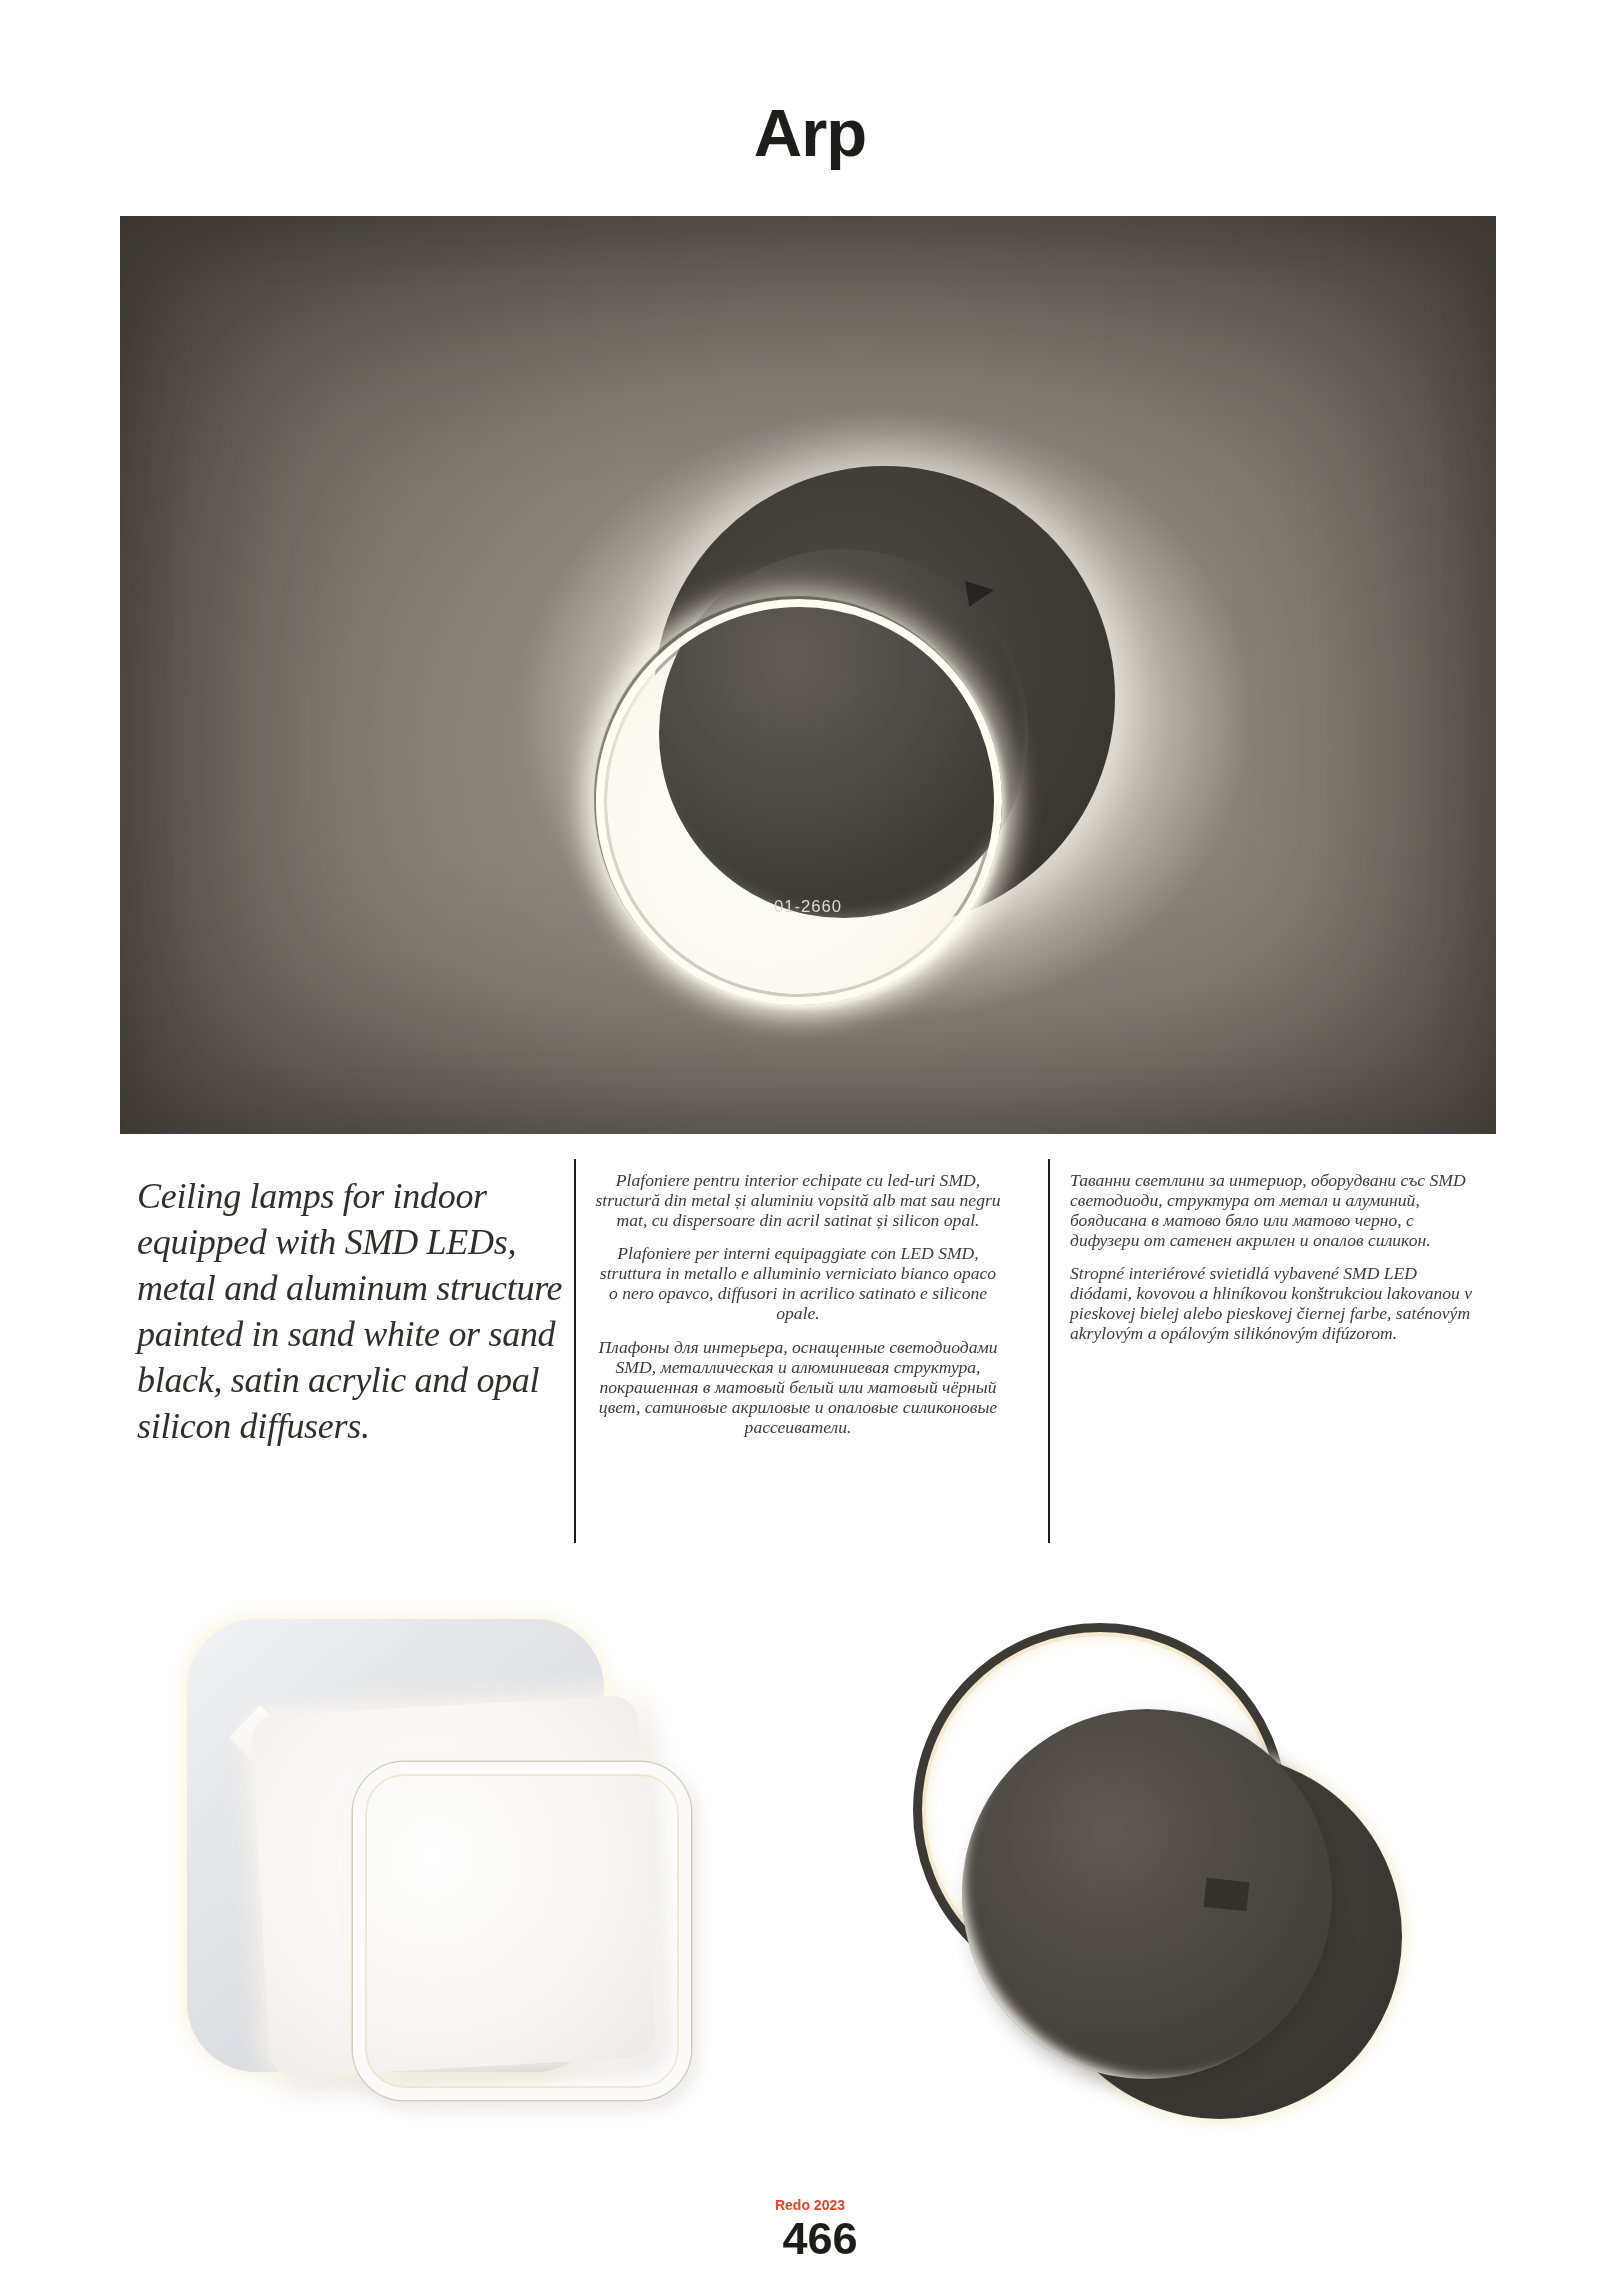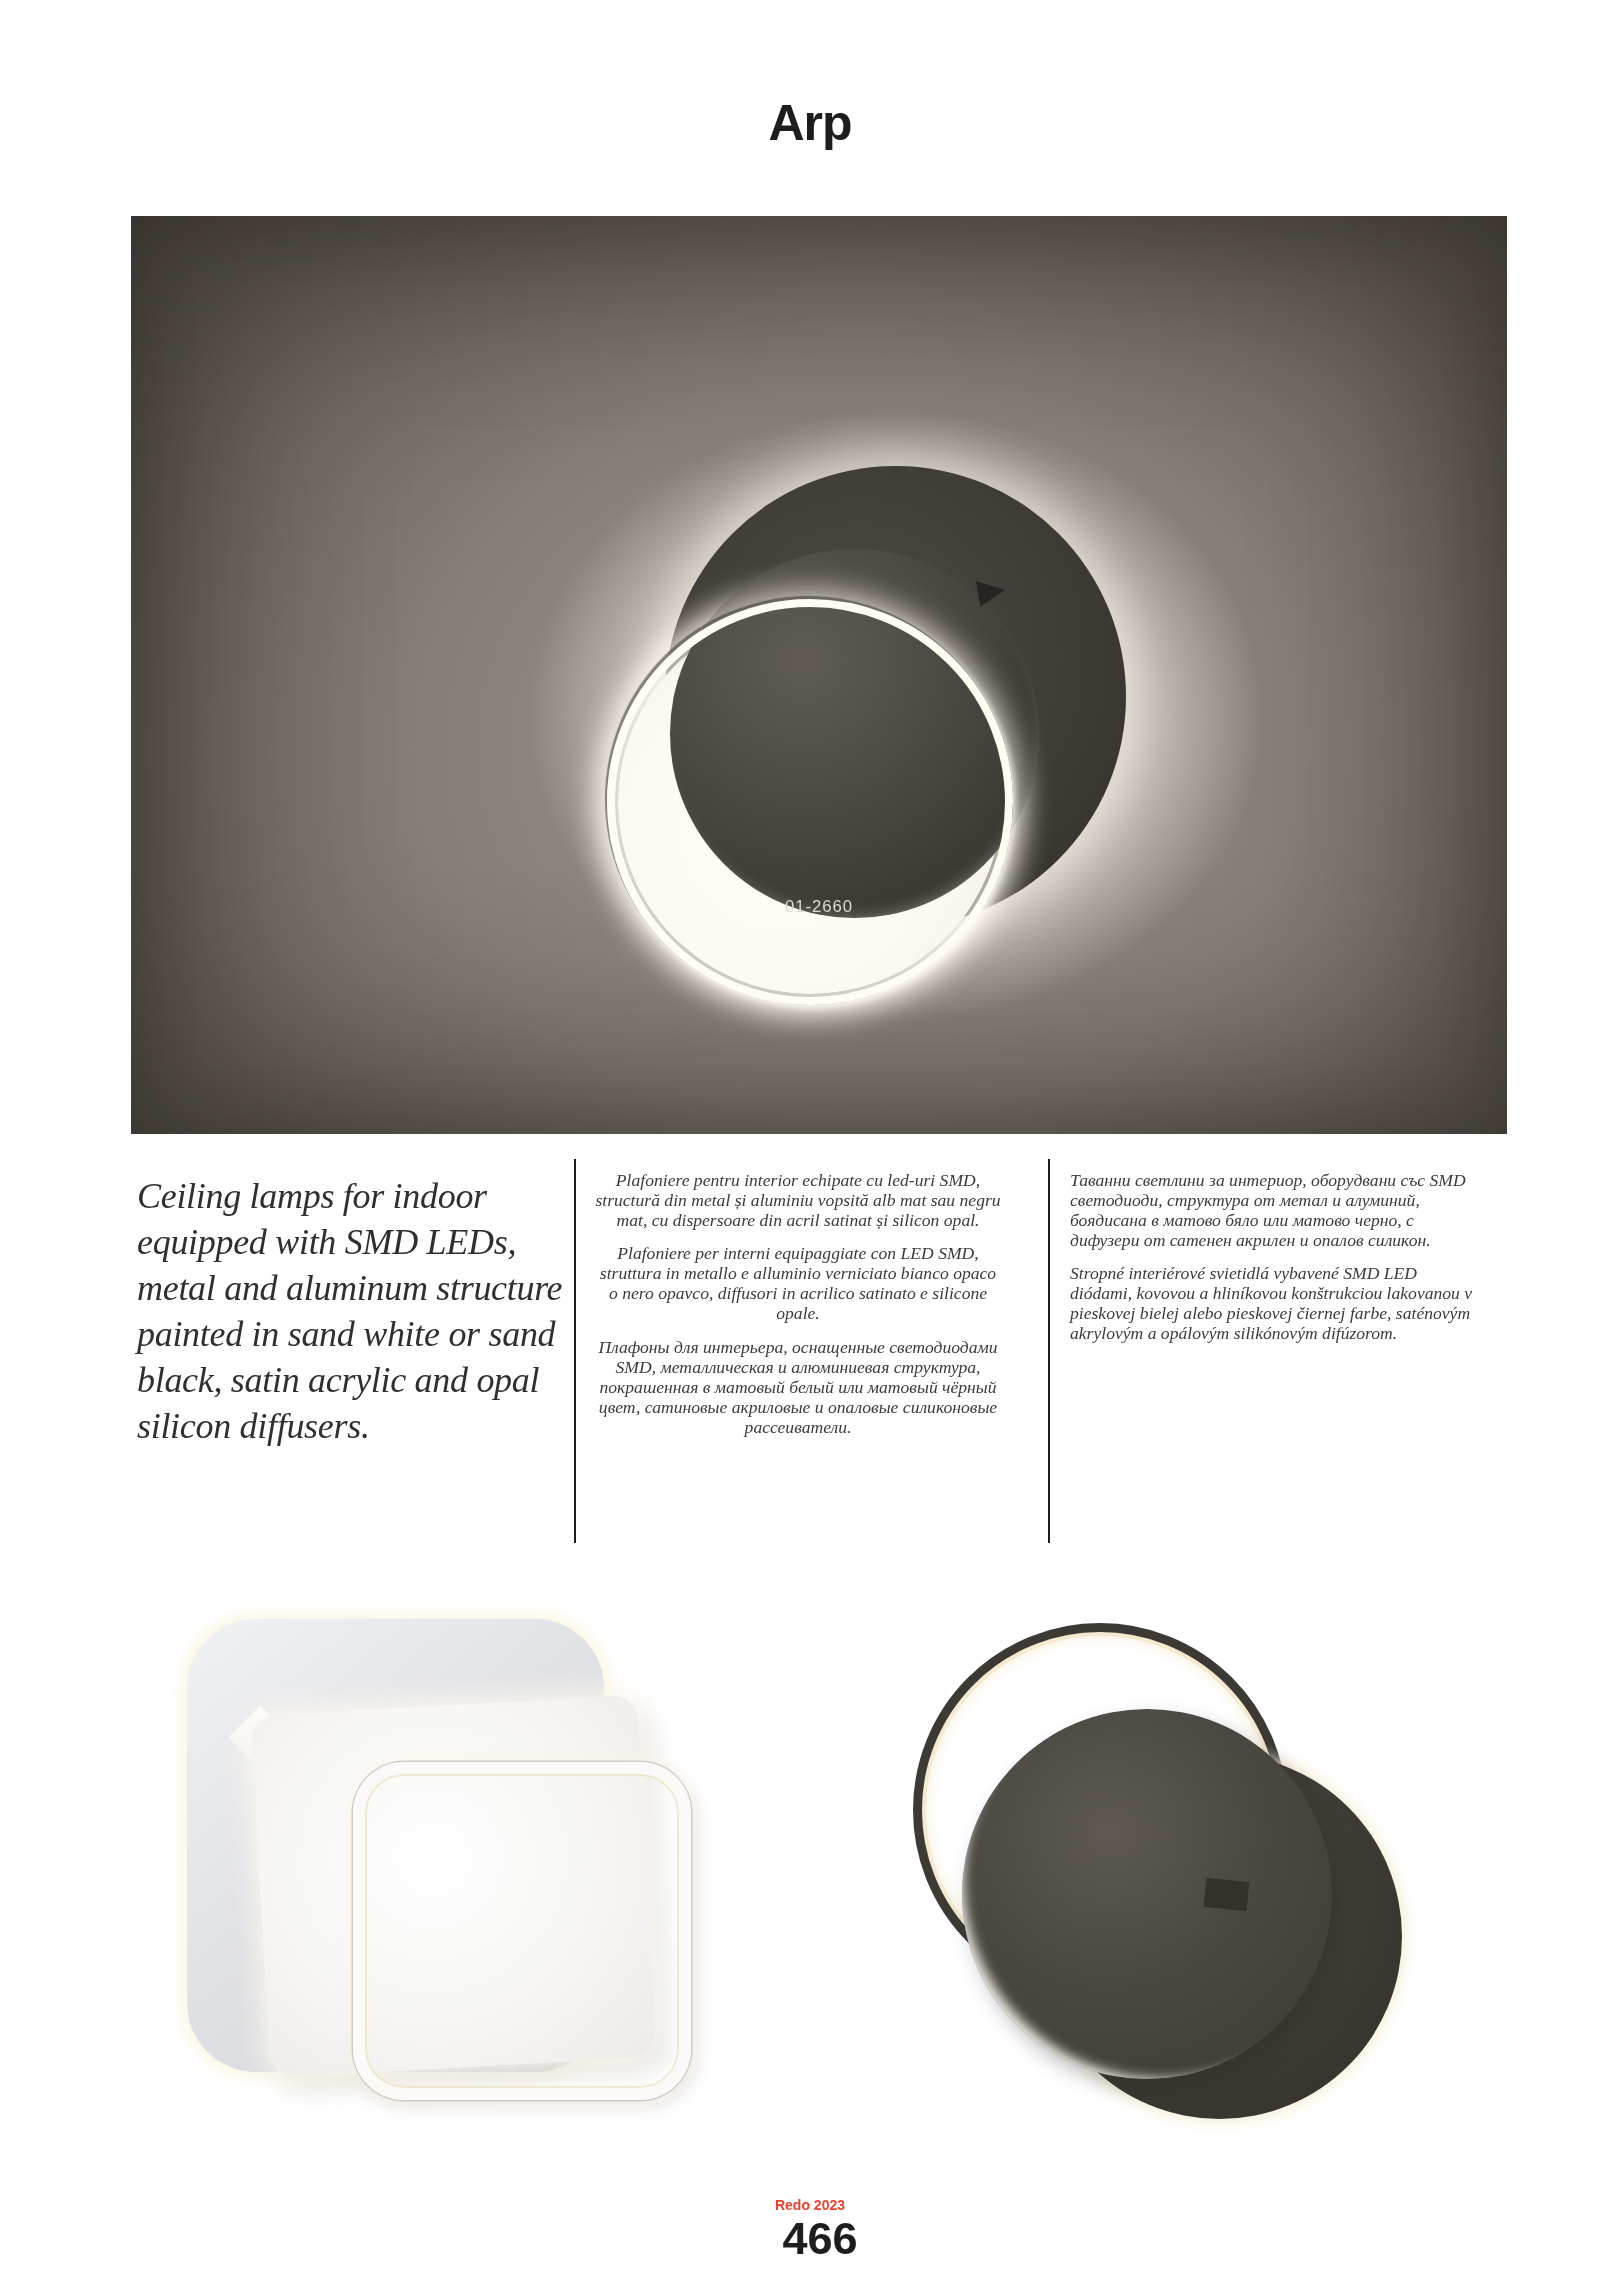--- a/index.html
+++ b/index.html
@@ -1,25 +1,25 @@
 <!DOCTYPE html>
 <html><head>
 <meta charset="utf-8">
 <style>
   html,body{margin:0;padding:0;background:#ffffff;}
   .page{position:relative;width:1620px;height:2292px;background:#ffffff;overflow:hidden;
         font-family:"Liberation Serif", serif;}
 
   
   .title{position:absolute;left:0;top:94px;width:100%;margin:0;text-align:center;
-         font-family:"Liberation Sans", sans-serif;font-weight:700;font-size:50px;
+         font-family:"Liberation Sans", sans-serif;font-weight:700;font-size:67px;
          letter-spacing:-1px;color:#1d1d1b;}
 
   
-  .hero{position:absolute;left:131px;top:216px;width:1376px;height:918px;margin:0;overflow:hidden;
+  .hero{position:absolute;left:120px;top:216px;width:1376px;height:918px;margin:0;overflow:hidden;
         background:radial-gradient(ellipse 1127px 931px at 53% 58%, #9c968e 0%, #847e76 40%, #5f5a53 72%, #443f38 100%);
         box-shadow:inset 0 0 186px 59px rgba(35,31,26,0.45), inset 0 0 59px 9.8px rgba(35,31,26,0.2);}
   .hero *{position:absolute;}
   .halo{left:294px;top:108px;width:941px;height:784px;border-radius:50%;
         background:radial-gradient(closest-side, rgba(255,252,245,0.96) 0%, rgba(252,248,238,0.55) 50%, rgba(250,245,233,0) 78%);}
   .back-plate{left:534px;top:250px;width:461px;height:461px;border-radius:50%;
         background:radial-gradient(circle at 42% 40%, #4e4a44 0%, #3f3b36 55%, #322f2b 100%);
         box-shadow:0 0 45px 11.8px rgba(255,250,240,0.55);}
   .ring-interior{left:487px;top:394px;width:384px;height:384px;border-radius:50%;
         background:radial-gradient(circle at 42% 58%, #fffef9 0%, #fcf9f1 55%, #efe8db 100%);

